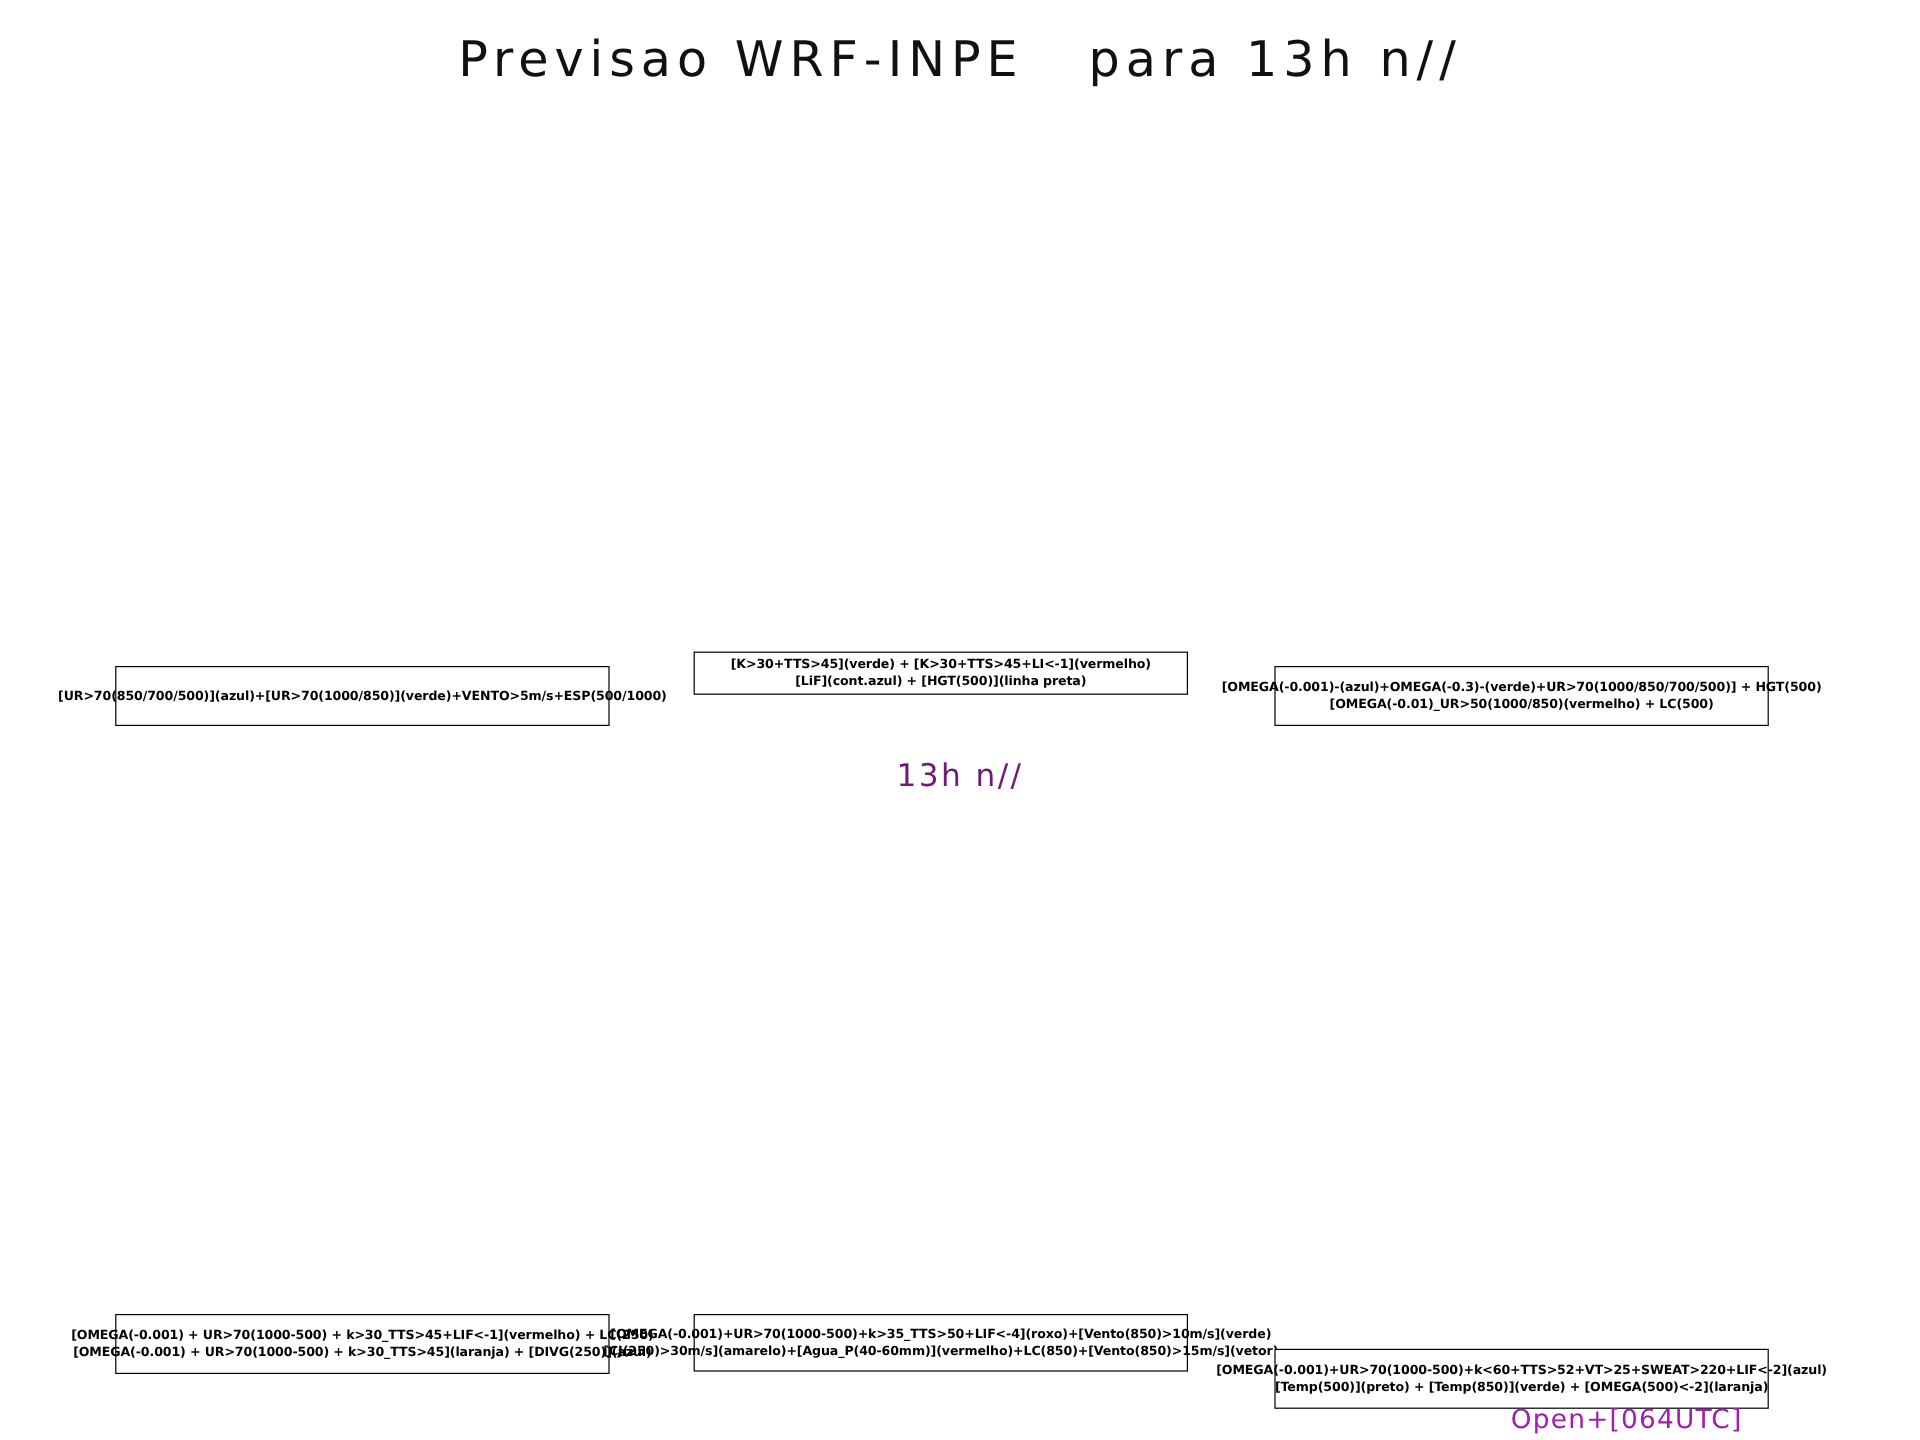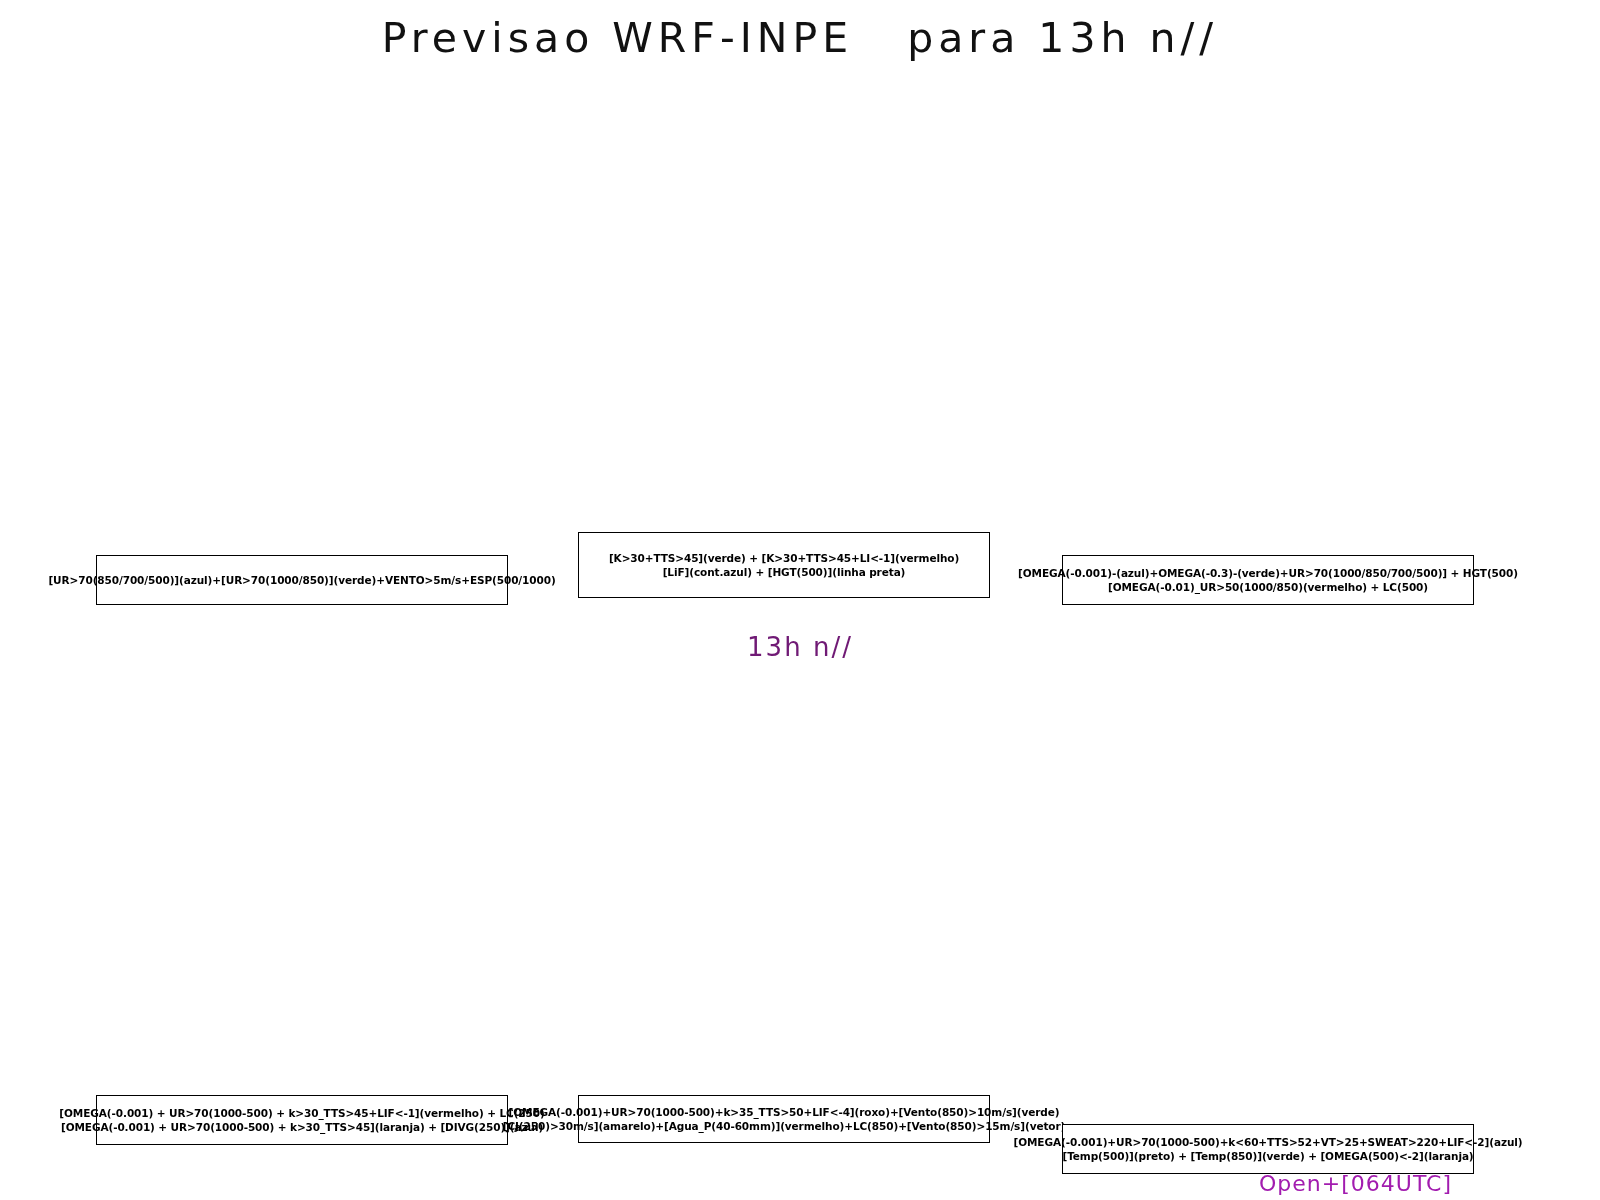--- a/index.html
+++ b/index.html
@@ -16,21 +16,21 @@
   }
   .page {
     position: absolute;
     inset: 0;
     background: #ffffff;
   }
 
   
   .main-title {
     position: absolute;
-    top: 14px;
+    top: 25px;
     left: 0;
     width: 1600px;
     text-align: center;
     font-family: "DejaVu Sans", sans-serif;
     font-size: 41px;
     font-weight: 400;
     letter-spacing: 5px;
     color: #111111;
     white-space: pre;
   }
@@ -66,21 +66,21 @@
     font-weight: bold;
     color: #000000;
     line-height: 1.35;
     white-space: nowrap;
     text-align: center;
     letter-spacing: -0.1px;
   }
 
   
   .box-r1c1 { left: 96px;   top: 555px; width: 412px; height: 50px; }
-  .box-r1c2 { left: 578px;  top: 532px; width: 412px; height: 66px; }
+  .box-r1c2 { left: 578px;  top: 543px; width: 412px; height: 36px; }
   .box-r1c3 { left: 1062px; top: 555px; width: 412px; height: 50px; }
 
   
   .box-r2c1 { left: 96px;   top: 1095px; width: 412px; height: 50px; }
   .box-r2c2 { left: 578px;  top: 1095px; width: 412px; height: 48px; }
   .box-r2c3 { left: 1062px; top: 1124px; width: 412px; height: 50px; }
 
   
   .footer {
     position: absolute;

